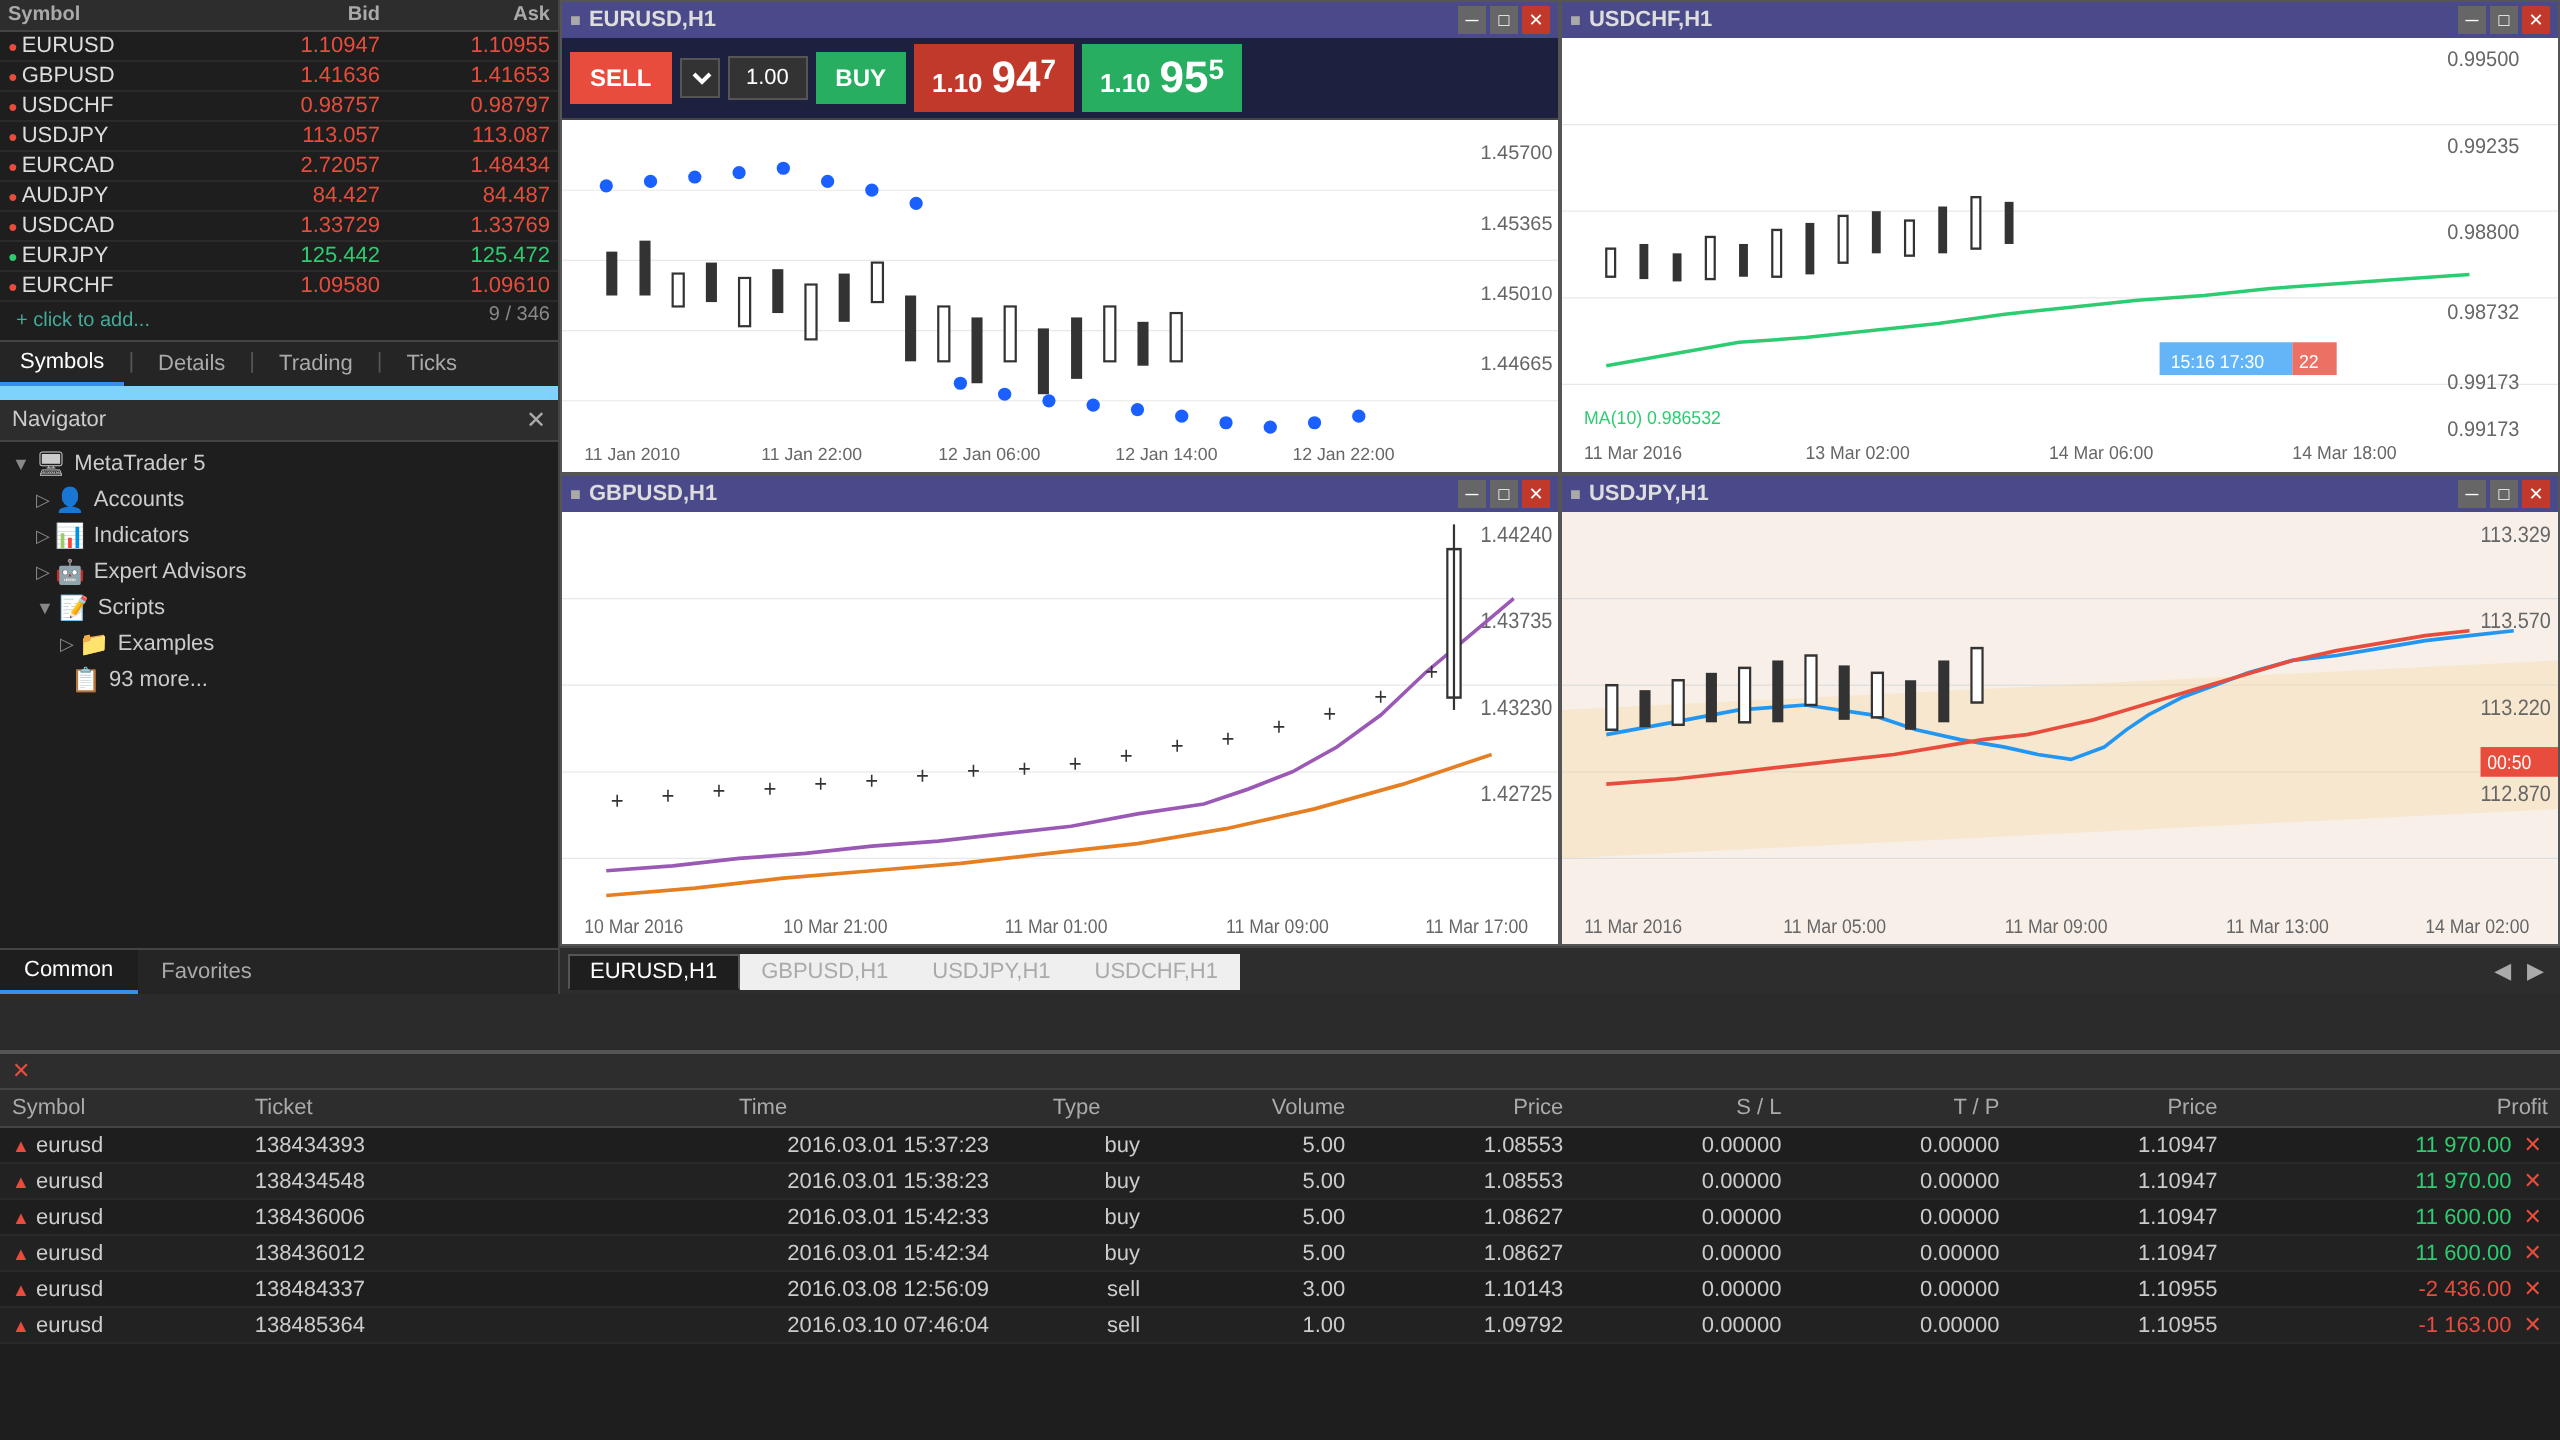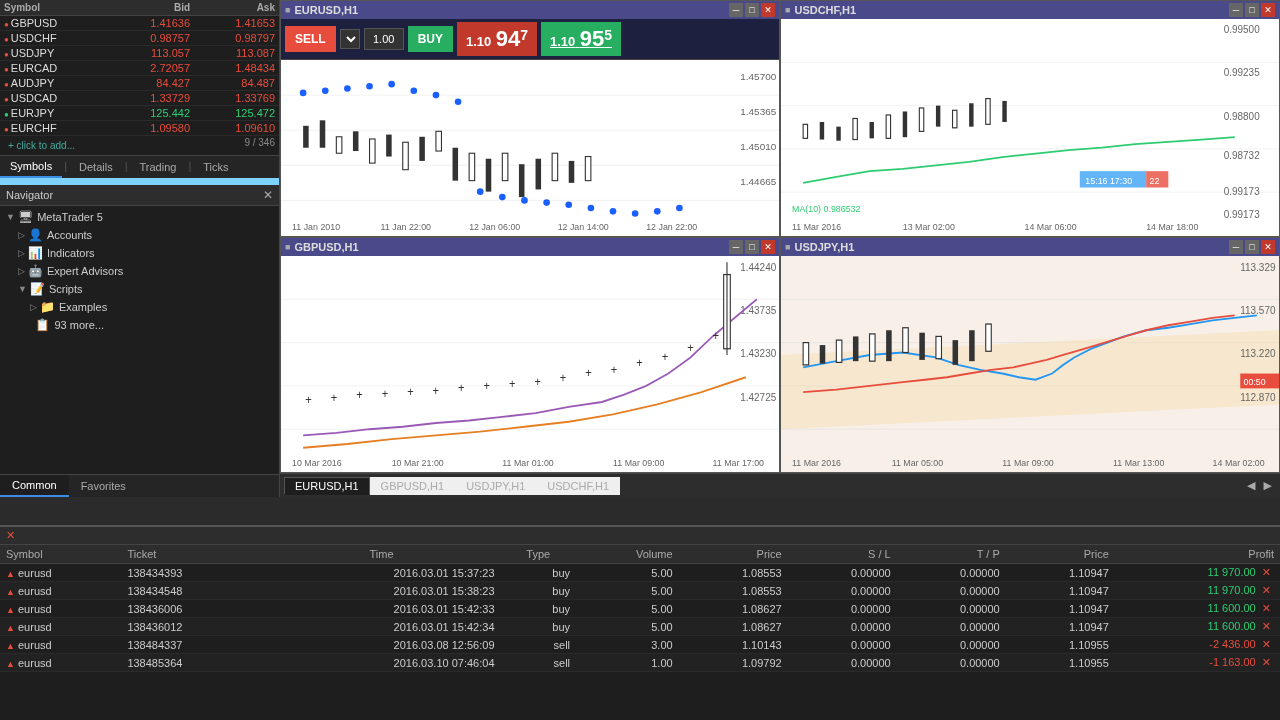--- a/index.html
+++ b/index.html
@@ -79,41 +79,48 @@
     
     .footer-text { flex: 1; font-size: 13px; font-weight: bold; color: #fff; }
     .footer-logo { width: 38px; height: 38px; }
 
     
     .chart-svg { width: 100%; height: 100%; }
     .sell-btn { background: #e74c3c; color: #fff; border: none; padding: 6px 10px; cursor: pointer; font-size: 12px; font-weight: bold; }
     .buy-btn { background: #27ae60; color: #fff; border: none; padding: 6px 10px; cursor: pointer; font-size: 12px; font-weight: bold; }
     .trade-input { background: #333; border: 1px solid #555; color: #fff; width: 50px; text-align: center; padding: 4px; font-size: 11px; }
     .price-sell { background: #c0392b; color: #fff; padding: 4px 8px; font-size: 16px; font-weight: bold; min-width: 80px; text-align: center; }
-    .price-buy { background: #27ae60; color: #fff; padding: 4px 8px; font-size: 16px; font-weight: bold; min-width: 80px; text-align: center; text-decoration: underline; }
+    .price-buy { background: #27ae60; color: #fff; padding: 4px 8px; font-size: 16px; font-weight: bold; min-width: 80px; text-align: center; }
   </style>
 </head>
 <body>
 
 <div class="main-layout">
 
   <div class="top-section">
 
     <div class="left-panel">
 
       <div class="symbol-table">
         <table>
           <thead>
             <tr>
               <th>Symbol</th>
               <th>Bid</th>
               <th>Ask</th>
             </tr>
           </thead>
           <tbody id="symbol-tbody">
+          <tr>
+      <td class="sym-name">
+        <span style="color:#e74c3c;font-size:8px;margin-right:2px;">●</span>EURUSD
+      </td>
+      <td class="bid-val" style="color:#e74c3c">1.10947</td>
+      <td class="ask-val" style="color:#e74c3c">1.10955</td>
+    </tr>
               <tr>
       <td class="sym-name">
         <span style="color:#e74c3c;font-size:8px;margin-right:2px;">●</span>GBPUSD
       </td>
       <td class="bid-val" style="color:#e74c3c">1.41636</td>
       <td class="ask-val" style="color:#e74c3c">1.41653</td>
     </tr>
               <tr>
       <td class="sym-name">
         <span style="color:#e74c3c;font-size:8px;margin-right:2px;">●</span>USDCHF

